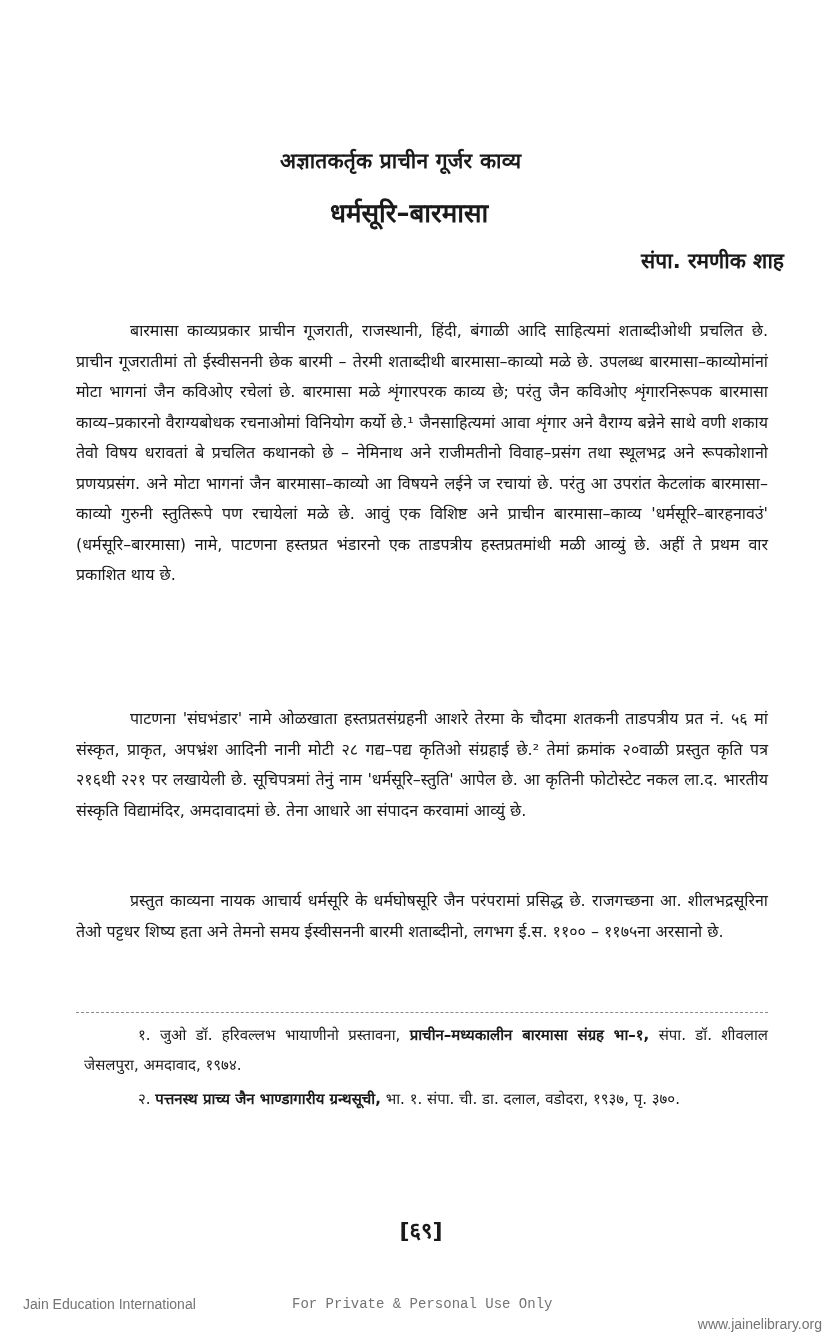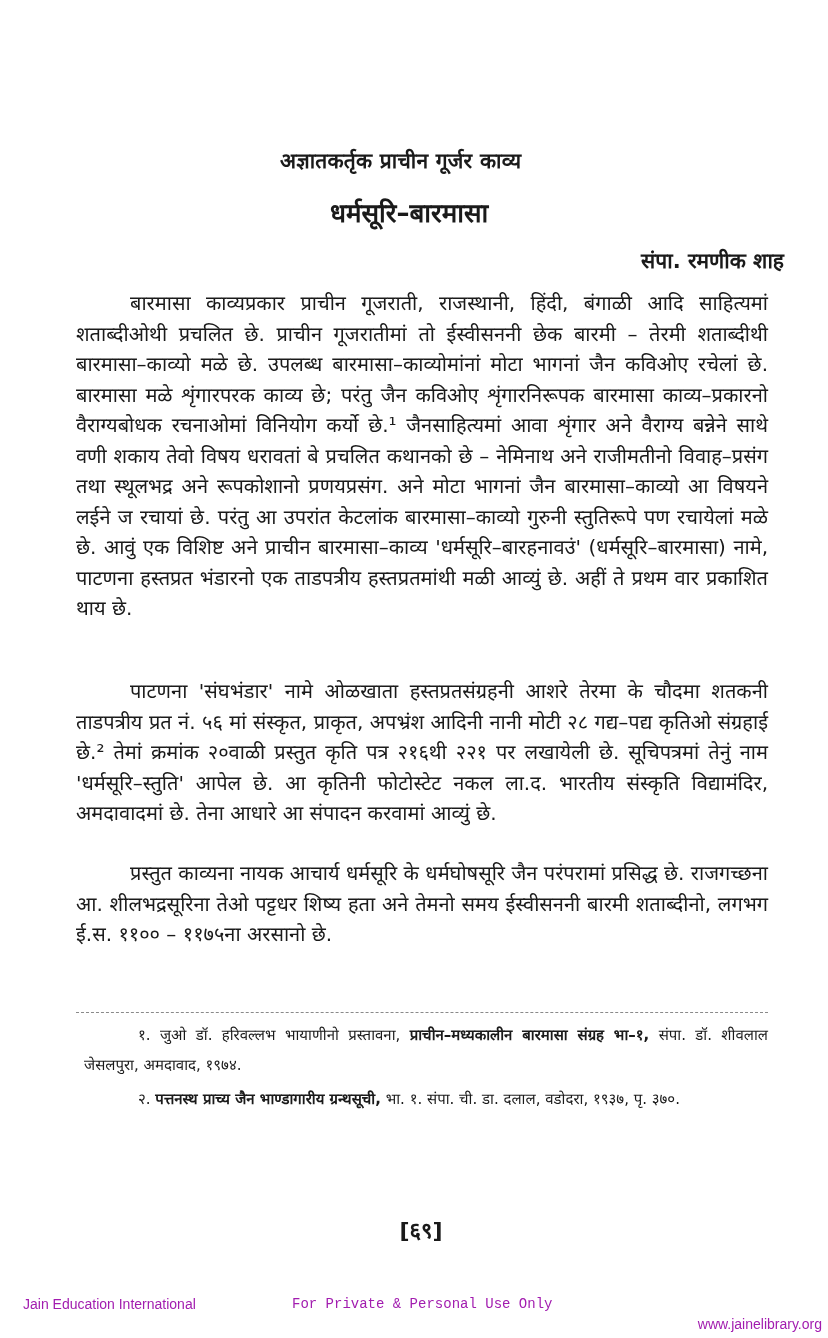--- a/index.html
+++ b/index.html
@@ -44,23 +44,24 @@
       right: 60px;
       top: 246px;
       font-size: 21px;
       font-weight: bold;
       white-space: nowrap;
     }
     .body-text {
       position: absolute;
       left: 76px;
       width: 692px;
-      font-size: 20px;
+      font-size: 16px;
       line-height: 30.5px;
       text-align: justify;
+      margin-top: 28px;
     }
     .body-text p {
       margin: 0;
       text-indent: 54px;
       text-align: justify;
       text-align-last: left;
     }
     .para1 { top: 288px; }
     .para2 { top: 676px; }
     .para3 { top: 858px; }
@@ -100,21 +101,21 @@
       margin-left: 7px;
     }
     .footer {
       position: absolute;
       top: 1296px;
       left: 0;
       width: 828px;
       height: 24px;
       font-family: "Liberation Sans", sans-serif;
       font-size: 14px;
-      color: #a21caf;
+      color: #737373;
     }
     .footer span { position: absolute; top: 0; white-space: nowrap; }
     .footer .f-left { left: 23px; }
     .footer .f-mid { left: 292px; font-family: Liberation Mono, monospace; }
     .footer .f-right { right: 6px; margin-top: 20px; }
   </style>
 </head>
 <body>
 
 <div class="page">

